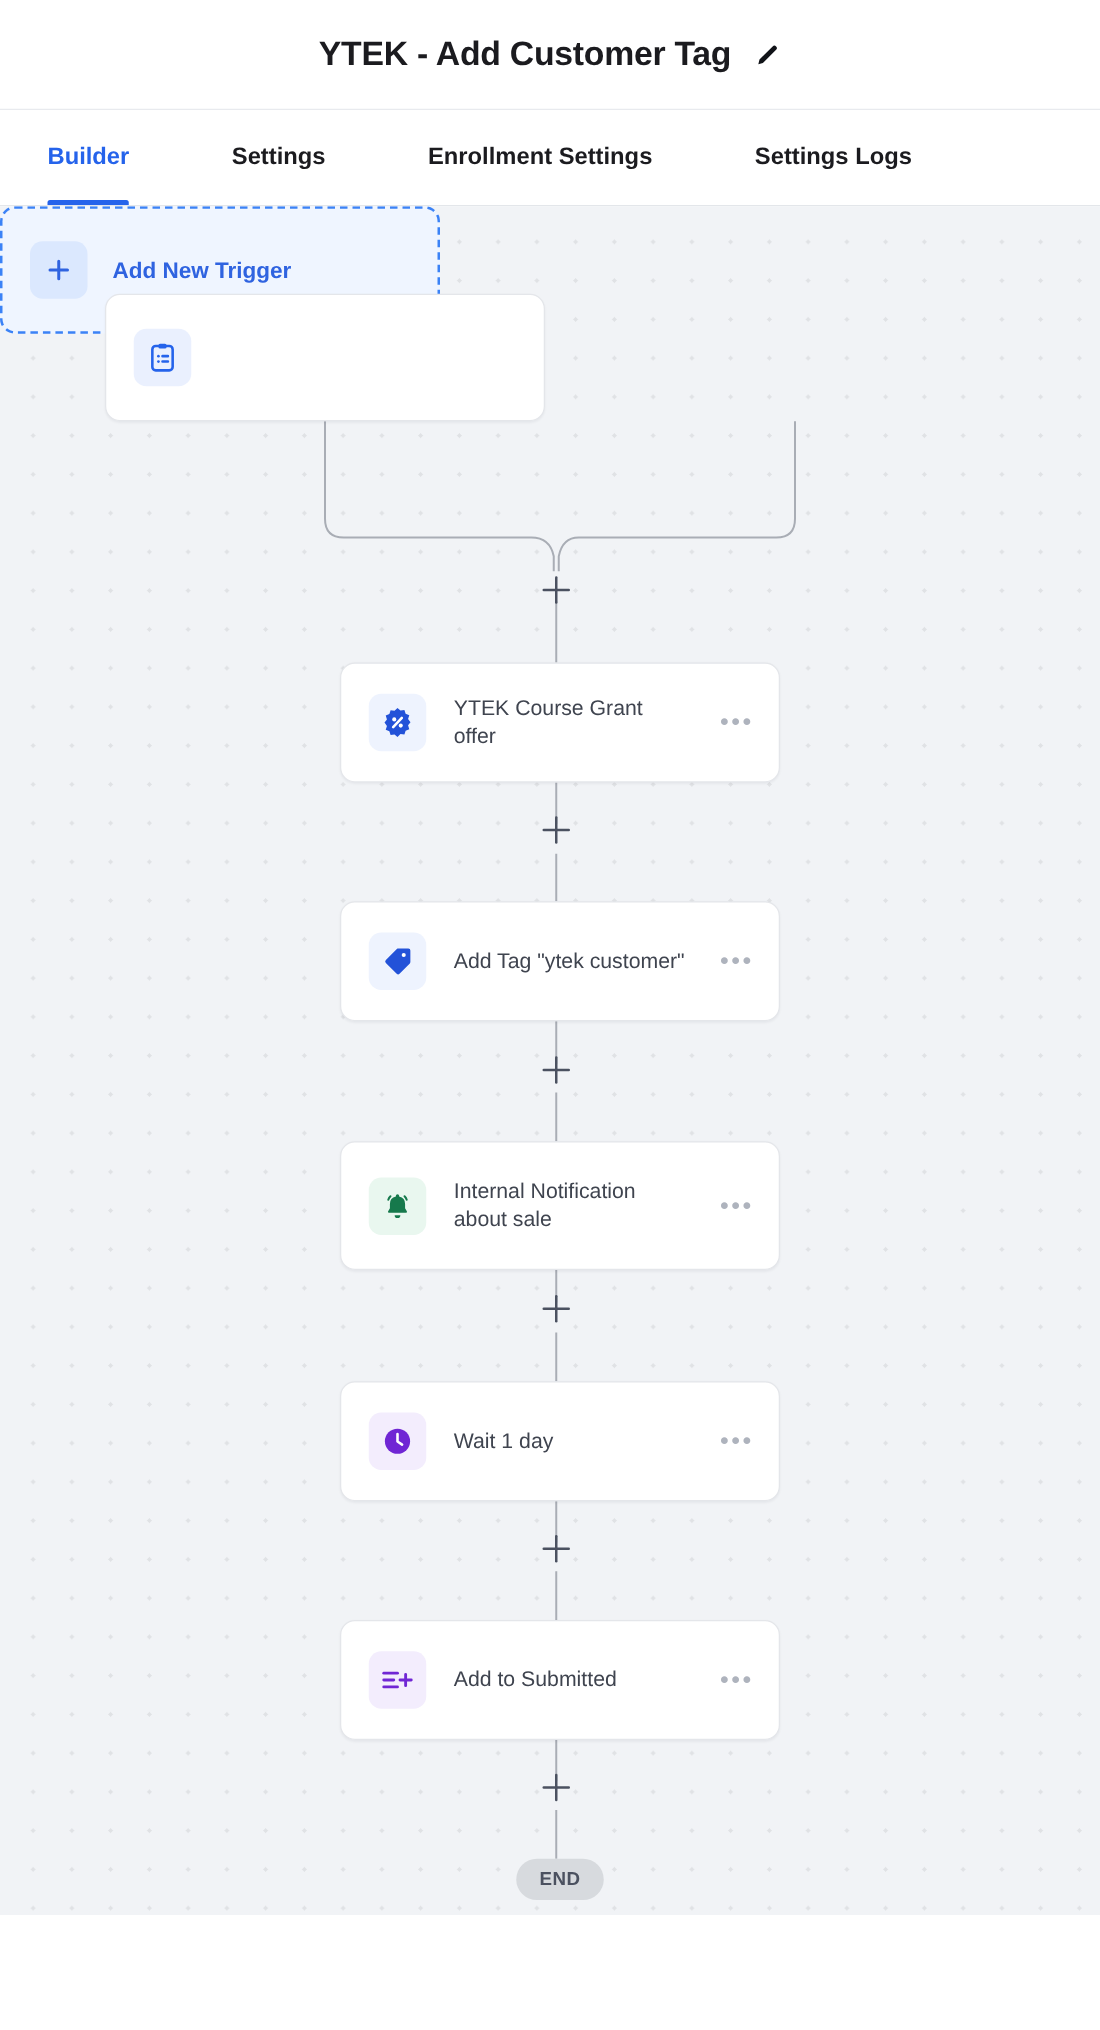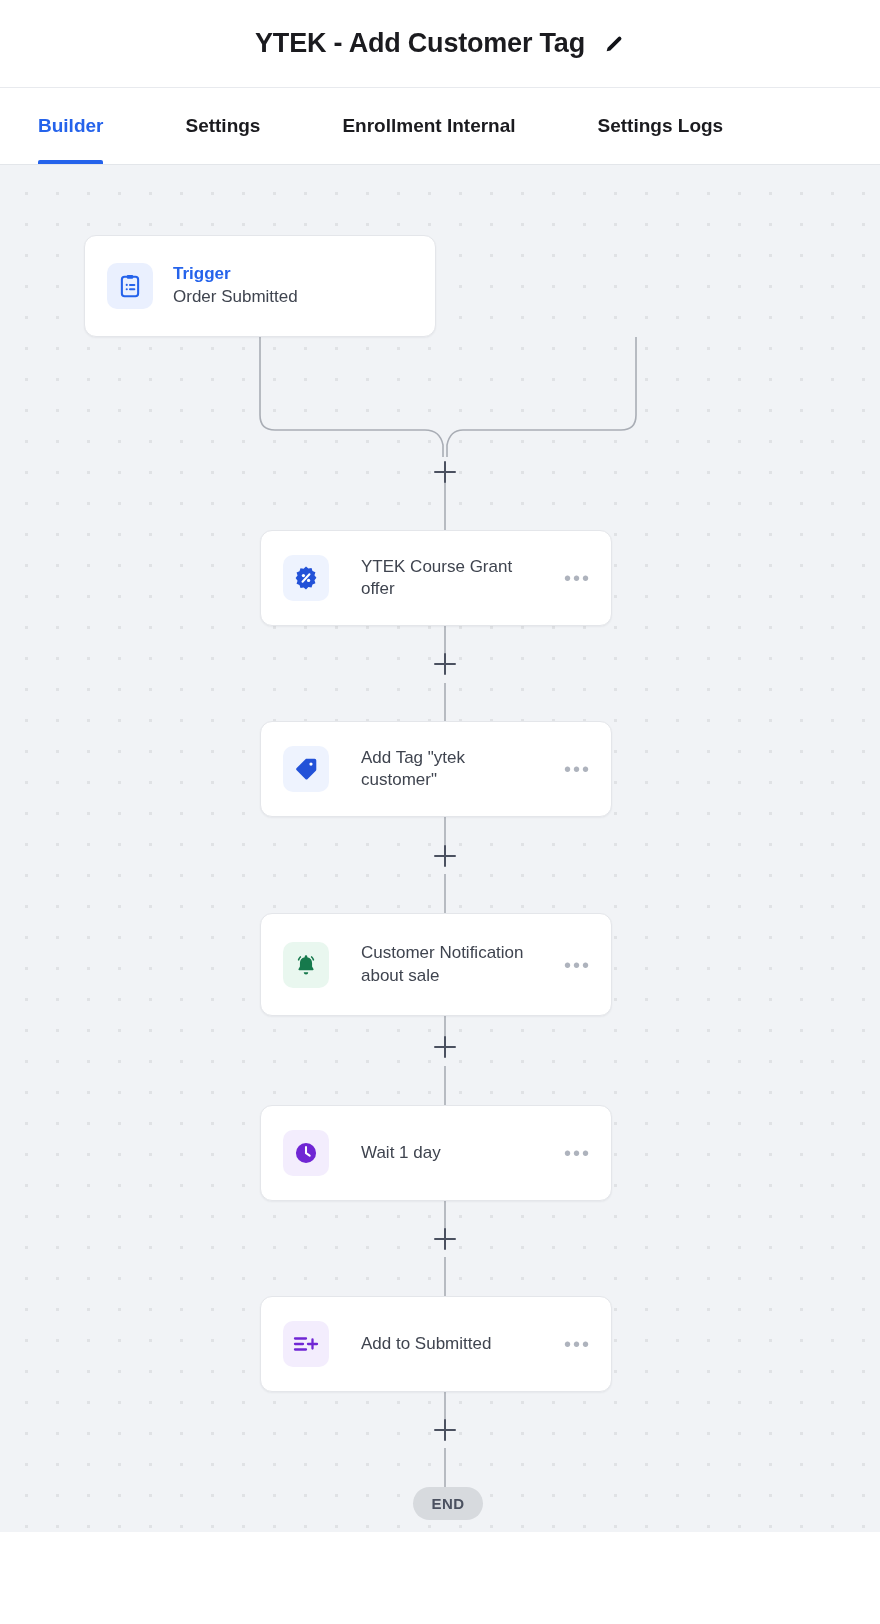--- a/index.html
+++ b/index.html
@@ -153,25 +153,25 @@
   }
   #add-trigger-node .node-icon { background: #dbe8fe; }
   .add-trigger-label {
     font-size: 18px;
     font-weight: 700;
     color: #2f63e0;
   }
 
   
   .action-node {
-    left: 260px;
+    left: 272px;
     width: 352px;
     height: 96px;
     padding: 0 18px 0 22px;
-    gap: 32px;
+    gap: 22px;
     align-items: center;
   }
   #node-grant   { top: 365px; }
   #node-tag     { top: 556px; }
   #node-notify  { top: 748px; height: 103px; }
   #node-wait    { top: 940px; }
   #node-news    { top: 1131px; }
 
   #node-grant .node-icon,
   #node-tag   .node-icon { background: #eef3fe; }
@@ -231,21 +231,21 @@
   </div>
 
   <div class="tabs">
     <div class="tab active">
       <span>Builder</span>
     </div>
     <div class="tab">
       <span>Settings</span>
     </div>
     <div class="tab">
-      <span>Enrollment Internal</span>
+      <span>Enrollment Settings</span>
     </div>
     <div class="tab">
       <span>Settings Logs</span>
     </div>
   </div>
 
   <div class="canvas">
 
     <svg class="svg-layer">
       <g stroke="#a9adb5" stroke-width="1.6" fill="none">
@@ -271,26 +271,30 @@
     <div class="node" id="trigger-node">
       <div class="node-icon">
         <svg width="26" height="26" viewBox="0 0 24 24" fill="none" stroke="#2563eb" stroke-width="1.9" stroke-linecap="round" stroke-linejoin="round">
           <rect x="4.5" y="3.5" width="15" height="18" rx="2.5"></rect>
           <rect x="9" y="1.8" width="6" height="3.6" rx="1.2" fill="#2563eb" stroke="none"></rect>
           <circle cx="9" cy="11" r="1" fill="#2563eb" stroke="none"></circle>
           <circle cx="9" cy="15" r="1" fill="#2563eb" stroke="none"></circle>
           <path d="M12 11h4M12 15h4"></path>
         </svg>
       </div>
-      <div class="node-body">
-        <div class="node-kicker">Trigger</div>
-        <div class="node-sub">Order Submitted</div>
-      </div>
-    </div>
-
+    </div>
+
+    <div id="add-trigger-node">
+      <div class="node-icon">
+        <svg width="24" height="24" viewBox="0 0 24 24" fill="none" stroke="#2f63e0" stroke-width="2.4" stroke-linecap="round">
+          <path d="M12 5v14M5 12h14"></path>
+        </svg>
+      </div>
+      <div class="add-trigger-label">Add New Trigger</div>
+    </div>
 
     <div class="node action-node" id="node-grant">
       <div class="node-icon">
         <svg width="26" height="26" viewBox="0 0 24 24">
           <path fill="#2352d8" d="M12 1.3l2.2 1.9 2.9-.4.9 2.8 2.7 1.1-.9 2.8 1.8 2.3-1.8 2.3.9 2.8-2.7 1.1-.9 2.8-2.9-.4L12 22.7l-2.2-1.9-2.9.4-.9-2.8-2.7-1.1.9-2.8L2.4 12l1.8-2.3-.9-2.8 2.7-1.1.9-2.8 2.9.4z"></path>
           <circle cx="9.6" cy="9.7" r="1.5" fill="#ffffff"></circle>
           <circle cx="14.4" cy="14.3" r="1.5" fill="#ffffff"></circle>
           <path d="M15.2 8.6L8.8 15.4" stroke="#ffffff" stroke-width="1.9" stroke-linecap="round"></path>
         </svg>
       </div>
@@ -318,21 +322,21 @@
         <svg width="26" height="26" viewBox="0 0 24 24">
           <path fill="#16794c" d="M12 3.1a1.2 1.2 0 011.2 1.2v.5a5.6 5.6 0 014.4 5.5v3.1l1.3 2.2a.8.8 0 01-.7 1.2H5.8a.8.8 0 01-.7-1.2l1.3-2.2v-3.1a5.6 5.6 0 014.4-5.5v-.5A1.2 1.2 0 0112 3.1z"></path>
           <path fill="#16794c" d="M9.9 18.6h4.2a2.1 2.1 0 01-4.2 0z"></path>
           <g stroke="#16794c" stroke-width="1.5" fill="none" stroke-linecap="round">
             <path d="M5.2 7.2a5.6 5.6 0 011.6-2.6"></path>
             <path d="M18.8 7.2a5.6 5.6 0 00-1.6-2.6"></path>
           </g>
         </svg>
       </div>
       <div class="node-body">
-        <div class="node-title">Customer Notification about sale</div>
+        <div class="node-title">Internal Notification about sale</div>
       </div>
       <div class="node-menu">•••</div>
     </div>
 
     <div class="node action-node" id="node-wait">
       <div class="node-icon">
         <svg width="26" height="26" viewBox="0 0 24 24">
           <circle cx="12" cy="12" r="9.3" fill="#7026d4"></circle>
           <path d="M12 6.6v5.6l3.4 2.3" stroke="#ffffff" stroke-width="1.9" fill="none" stroke-linecap="round" stroke-linejoin="round"></path>
         </svg>

